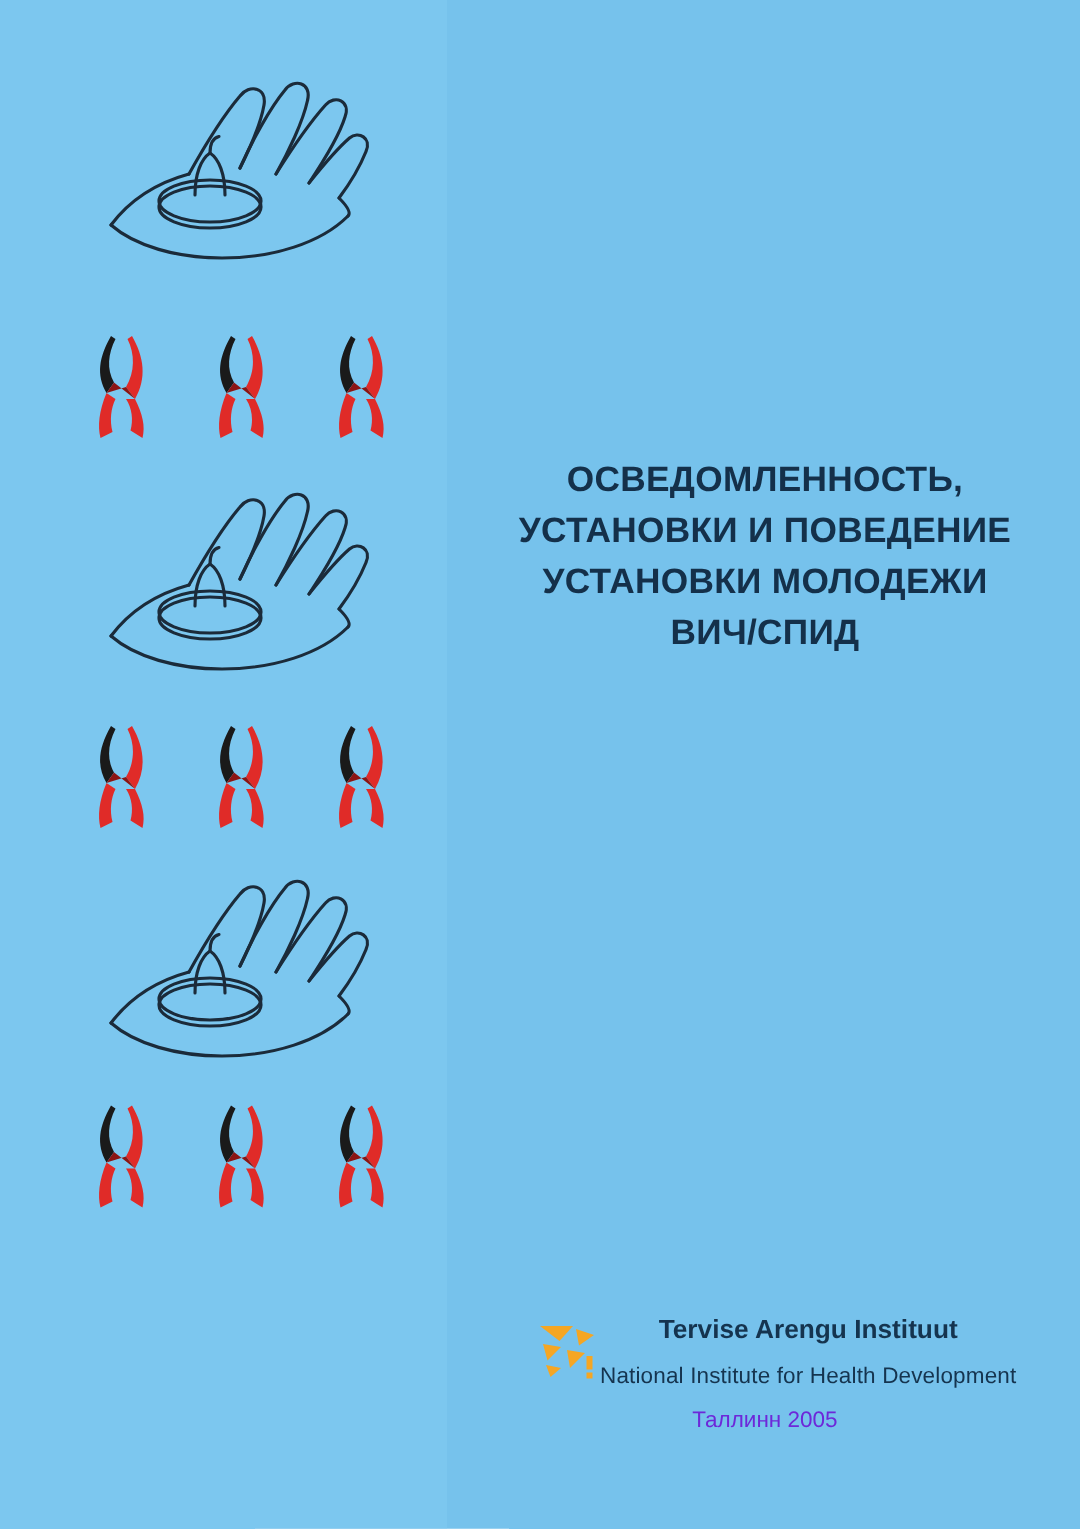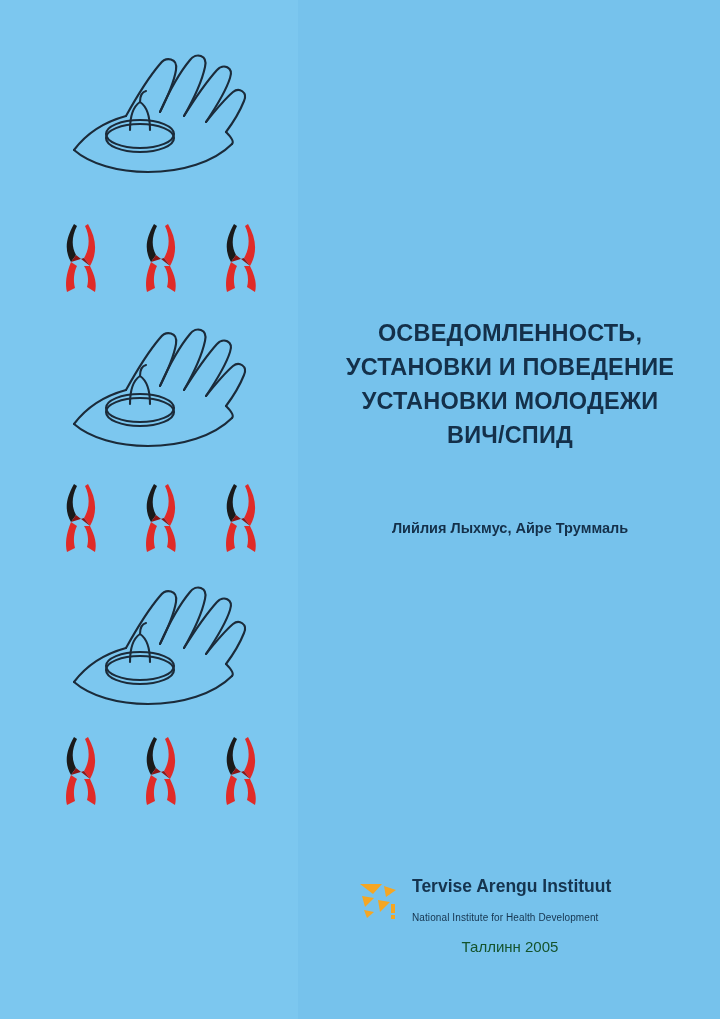--- a/index.html
+++ b/index.html
@@ -67,21 +67,21 @@
   .text-column {
     position: absolute;
     left: 310px;
     top: 0;
     width: 410px;
     height: 1019px;
   }
   .title {
     position: absolute;
     left: 0;
-    top: 316px;
+    top: 302px;
     width: 400px;
     text-align: center;
     font-size: 23.5px;
     line-height: 34px;
     font-weight: bold;
     color: #14304a;
     letter-spacing: 0.2px;
   }
   .authors {
     position: absolute;
@@ -94,53 +94,53 @@
     color: #14304a;
   }
   .logo-wrap {
     position: absolute;
     left: 48px;
     top: 874px;
     width: 330px;
     height: 52px;
     display: flex;
     align-items: center;
-    gap: 12px;
+    text-align: center;
   }
   .logo-mark {
     width: 42px;
     height: 40px;
     flex: 0 0 auto;
   }
   .logo-text {
     display: flex;
     flex-direction: column;
     justify-content: center;
   }
   .logo-title {
     font-size: 17.5px;
     font-weight: bold;
     color: #15344f;
     line-height: 20px;
   }
   .logo-sub {
-    font-size: 10px;
+    font-size: 15px;
     color: #15344f;
     line-height: 14px;
     letter-spacing: 0.1px;
     margin-top: 15px;
   }
   .place-year {
     position: absolute;
     left: 0;
     top: 938px;
     width: 400px;
     text-align: center;
     font-size: 15px;
-    color: #14532d;
+    color: #6d28d9;
   }
 </style>
 </head>
 <body>
 
 <div class="cover">
   <div class="left-band"></div>
 
   <div class="art-column">
 
@@ -290,21 +290,20 @@
   </div>
 
   <div class="text-column">
     <div class="title">
       <div>ОСВЕДОМЛЕННОСТЬ,</div>
       <div>УСТАНОВКИ И ПОВЕДЕНИЕ</div>
       <div>УСТАНОВКИ МОЛОДЕЖИ</div>
       <div>ВИЧ/СПИД</div>
     </div>
 
-    <div class="authors">Лийлия Лыхмус, Айре Труммаль</div>
 
     <div class="logo-wrap">
       <span class="logo-mark">
         <svg viewBox="0 0 42 40" width="42" height="40" aria-hidden="true">
           <path d="M2 4 L24 4 L15 14 Z" fill="#f5a623"></path>
           <path d="M26 6 L38 10 L28 17 Z" fill="#f5a623"></path>
           <path d="M4 16 L16 18 L7 27 Z" fill="#f5a623"></path>
           <path d="M20 20 L32 22 L22 32 Z" fill="#f5a623"></path>
           <path d="M6 30 L16 32 L9 38 Z" fill="#f5a623"></path>
           <rect x="33" y="24" width="4" height="9" fill="#f5a623"></rect>

